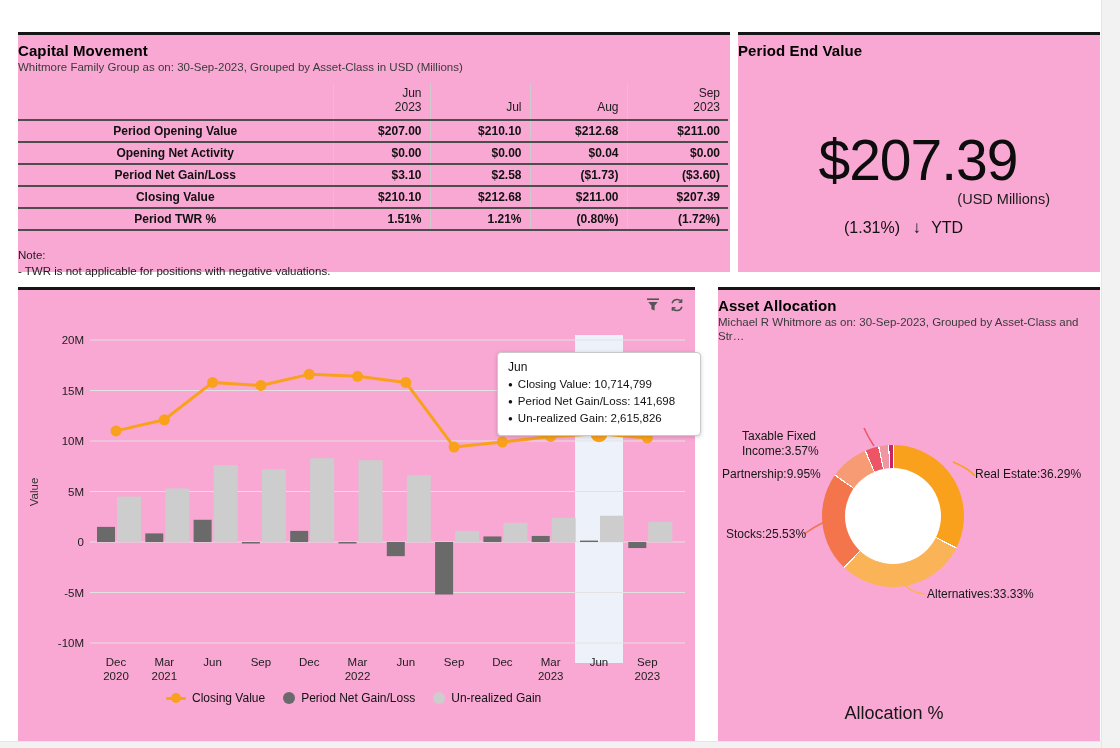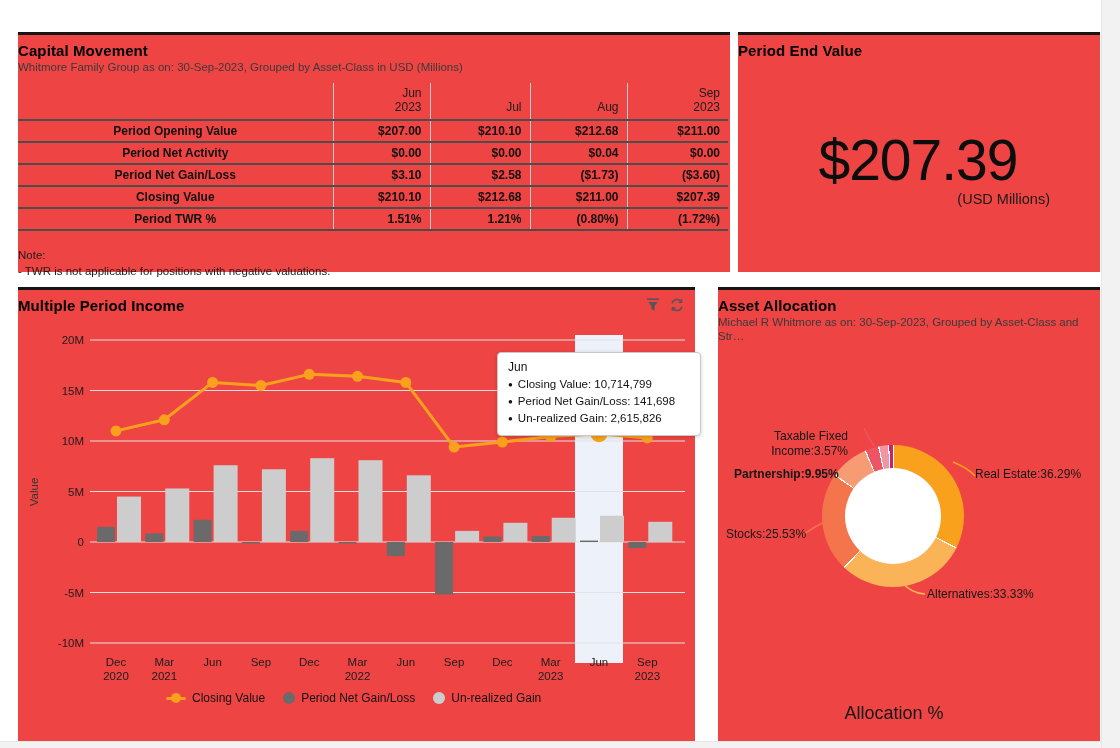--- a/index.html
+++ b/index.html
@@ -1,18 +1,18 @@
 <!DOCTYPE html>
 <html><head>
 <meta charset="utf-8">
 <style>
   html,body{margin:0;padding:0;width:1120px;height:748px;background:#ffffff;overflow:hidden;
     font-family:"Liberation Sans", sans-serif; color:#111;}
   .page{position:relative;width:1120px;height:748px;background:#fff;}
-  .panel{position:absolute;background:#ef4444;border-top:3px solid #151515;box-sizing:border-box;}
+  .panel{position:absolute;background:#f9a8d4;border-top:3px solid #151515;box-sizing:border-box;}
   .panel h2{margin:7px 0 1px 0;font-size:15px;font-weight:700;color:#000;letter-spacing:.1px;}
   .subtitle{font-size:11.5px;color:#3a3a3a;line-height:14px;}
   
   #panel-capital{left:18px;top:32px;width:712px;height:240px;}
   table.cm{border-collapse:collapse;table-layout:fixed;width:710px;margin-top:9px;}
   table.cm th,table.cm td{font-size:12px;padding:3px 8px;line-height:14px;overflow:hidden;white-space:nowrap;}
   table.cm thead th{font-weight:400;color:#1c1c1c;text-align:right;vertical-align:bottom;padding-bottom:5px;border-bottom:2px solid #4d4d4d;}
   table.cm tbody th{text-align:center;font-weight:700;}
   table.cm tbody td{text-align:right;font-weight:700;margin-left:31px;}
   table.cm tbody tr{border-bottom:2px solid #4d4d4d;}
@@ -88,21 +88,21 @@
         </thead>
       <tbody id="cm-body">
           <tr>
             <th>Period Opening Value</th>
             <td class="vcol">$207.00</td>
             <td class="vcol">$210.10</td>
             <td class="vcol">$212.68</td>
             <td class="vcol">$211.00</td>
           </tr>
           <tr>
-            <th>Period Net Activity</th>
+            <th>Opening Net Activity</th>
             <td class="vcol">$0.00</td>
             <td class="vcol">$0.00</td>
             <td class="vcol">$0.04</td>
             <td class="vcol">$0.00</td>
           </tr>
           <tr>
             <th>Period Net Gain/Loss</th>
             <td class="vcol">$3.10</td>
             <td class="vcol">$2.58</td>
             <td class="vcol">($1.73)</td>
@@ -128,25 +128,29 @@
       <div>Note:</div>
       <div>- TWR is not applicable for positions with negative valuations.</div>
     </div>
   </section>
 
   <section class="panel" id="panel-pev">
     <h2>Period End Value</h2>
     <div class="pev-wrap">
       <div class="pev-value">$207.39</div>
       <div class="pev-unit">(USD Millions)</div>
+      <div class="pev-change">
+        <span>(1.31%)</span>
+        <span class="pev-arrow">↓</span>
+        <span>YTD</span>
+      </div>
     </div>
   </section>
 
   <section class="panel" id="panel-mpi">
-    <h2>Multiple Period Income</h2>
     <div class="panel-icons">
       <span title="">
         <svg width="16" height="16" viewBox="0 0 16 16">
             <path d="M2 2.2h12" stroke="#555" stroke-width="1.6" fill="none"></path>
             <path d="M3.2 5h9.6L9.6 8.8v4.6l-3.2-1.1V8.8z" fill="#555"></path>
           </svg>
       </span>
       <span>
         <svg width="16" height="16" viewBox="0 0 16 16" fill="none" stroke="#555" stroke-width="1.5">
           <path d="M3.1 6.3A5.2 5.2 0 0 1 12.6 5"></path>
@@ -263,22 +267,22 @@
       <path d="M235,172 Q250,178 257,186" fill="none" stroke-width="1.5" stroke="#F9A11C"></path>
       <path d="M183,291 Q192,303 207,304" fill="none" stroke-width="1.5" stroke="#FBB357"></path>
       <path d="M86,244 Q96,237 108,231" fill="none" stroke-width="1.5" stroke="#F4744B"></path>
       <path d="M120,184 Q130,177 142,171" fill="none" stroke-width="1.5" stroke="#F79B74"></path>
       <path d="M146,138 Q150,147 156,156" fill="none" stroke-width="1.5" stroke="#ED5565"></path>
     </svg>
 
     <div class="alloc-label" style="left:257px;top:177px;">Real Estate:36.29%</div>
     <div class="alloc-label" style="left:209px;top:297px;">Alternatives:33.33%</div>
     <div class="alloc-label" style="left:8px;top:237px;">Stocks:25.53%</div>
-    <div class="alloc-label" style="left:16px;top:177px;font-weight:bold;">Partnership:9.95%</div>
-    <div class="alloc-label" style="left:24px;top:139px;width:106px;text-align:right;">
+    <div class="alloc-label" style="left:4px;top:177px;">Partnership:9.95%</div>
+    <div class="alloc-label" style="left:24px;top:139px;width:106px;text-align:left;">
       <div>Taxable Fixed</div>
       <div>Income:3.57%</div>
     </div>
 
     <div class="alloc-footer">Allocation %</div>
   </section>
 
   <div class="strip-right"></div>
   <div class="strip-bottom"></div>
 </div>

